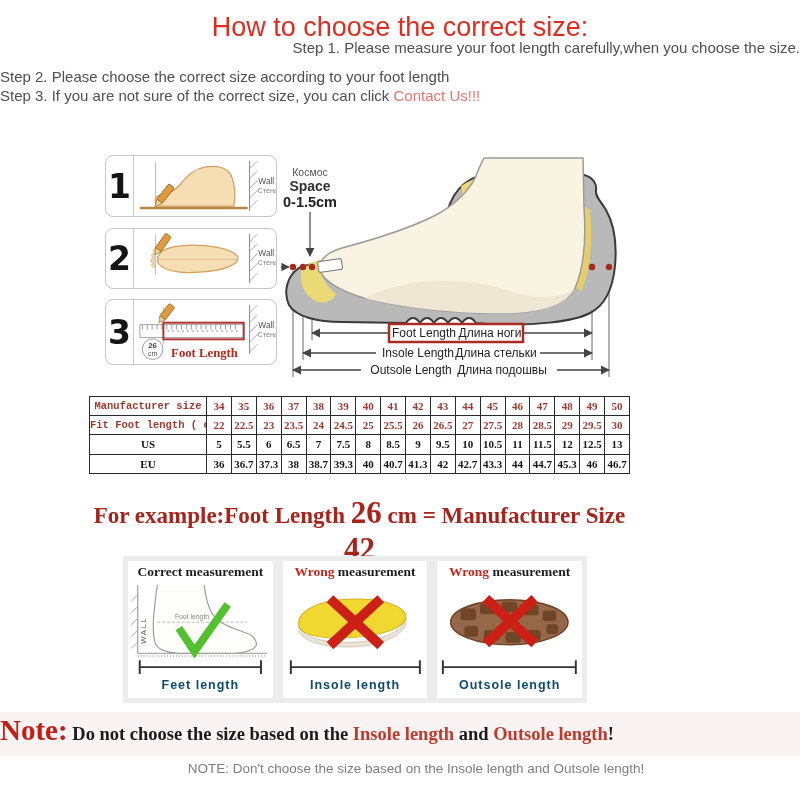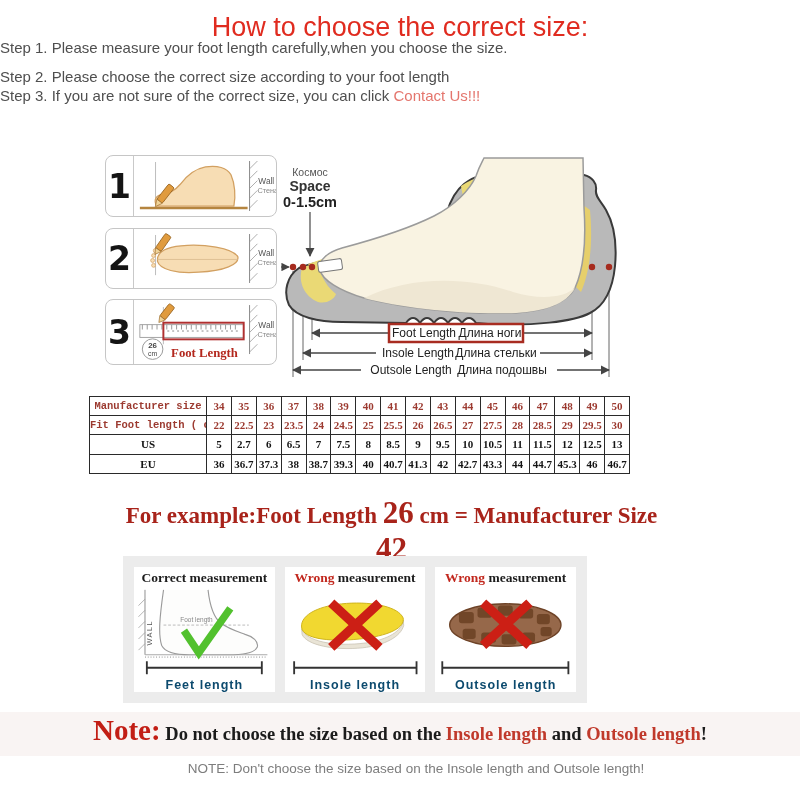--- a/index.html
+++ b/index.html
@@ -1,21 +1,21 @@
 <!DOCTYPE html>
 <html><head>
 <meta charset="utf-8">
 <style>
   html,body{margin:0;padding:0;background:#fff;}
   #page{position:relative;width:800px;height:800px;background:#fff;overflow:hidden;
         font-family:"Liberation Sans",sans-serif;}
   .abs{position:absolute;}
   
   .title{top:12px;left:0;width:800px;text-align:center;font-size:27px;color:#e02b1f;}
-  .step1{top:39px;left:0;width:800px;text-align:left;font-size:15px;color:#4f4f4f;}
+  .step1{top:39px;left:0;width:800px;text-align:right;font-size:15px;color:#4f4f4f;}
   .stepblock{top:68px;left:0;width:800px;text-align:left;font-size:15px;color:#4f4f4f;line-height:18.5px;}
   .accent{color:#cf342c;}
   .link{color:#e4756d;cursor:pointer;}
   
   .mpanel{left:105px;width:172px;border:1.5px solid #c6c6c6;border-radius:8px;display:flex;background:#fff;box-sizing:border-box;}
   .mp1{top:155px;height:62px;}
   .mp2{top:228px;height:61px;}
   .mp3{top:299px;height:66px;}
   .mnum{width:27px;border-right:1px solid #c9c9c9;display:flex;align-items:center;justify-content:center;
         font-family:"DejaVu Sans",sans-serif;font-weight:800;font-size:33px;color:#141414;}
@@ -27,33 +27,33 @@
   table.sizes{border-collapse:collapse;table-layout:fixed;width:541px;font-family:"Liberation Serif",serif;}
   table.sizes th,table.sizes td{border:1px solid #2a2a2a;height:18.2px;text-align:center;padding:0;
         font-size:11px;font-weight:bold;overflow:hidden;white-space:nowrap;}
   table.sizes th{width:116px;text-align:center;}
   tr.row-red th{font-family:"Liberation Mono",monospace;font-size:10.5px;color:#9c3a30;}
   tr.row-red td{color:#9c3a30;}
   tr.row-blk th{font-family:"Liberation Serif",serif;color:#141414;}
   tr.row-blk td{color:#141414;}
   
   .example{left:89px;top:495px;width:541px;text-align:center;font-family:"Liberation Serif",serif;
-        font-weight:bold;font-size:23px;color:#a8231a;margin-left:32px;}
+        font-weight:bold;font-size:23px;color:#a8231a;}
   .example .big{font-size:31px;}
   
   .guidebox{left:123px;top:556px;width:464px;height:147px;background:#ececec;box-sizing:border-box;
-        padding:11px;display:flex;gap:10px;}
+        padding:5px;display:flex;gap:10px;}
   .gpanel{flex:1;background:#fff;display:flex;flex-direction:column;align-items:center;padding-top:3px;}
   .gtitle{font-family:"Liberation Serif",serif;font-weight:bold;font-size:13.5px;color:#1c1c1c;height:19px;white-space:nowrap;}
   .wrong{color:#c2281e;margin-top:12px;}
   .gimg{width:100%;height:94px;}
   .gcap{font-weight:bold;font-size:12.5px;letter-spacing:1px;color:#0c4a6e;margin-top:1px;white-space:nowrap;}
   
   .noteband{left:0;top:712px;width:800px;height:44px;background:#f9f4f3;}
-  .note{left:0;top:714px;width:800px;text-align:center;font-family:"Liberation Serif",serif;color:#1b1b1b;}
+  .note{left:0;top:714px;width:800px;text-align:left;font-family:"Liberation Serif",serif;color:#1b1b1b;}
   .note .nlabel{font-size:29px;font-weight:bold;color:#c21e15;}
   .note .ntext{font-size:18.5px;font-weight:bold;}
   .note .nred{color:#c0392b;}
   
   .footer{left:32px;top:760px;width:768px;text-align:center;font-size:13.5px;color:#7d7d7d;line-height:17.5px;}
   svg text{font-family:"Liberation Sans",sans-serif;}
   svg .serif{font-family:"Liberation Serif",serif;}
 </style>
 </head>
 <body>
@@ -218,21 +218,21 @@
             <td>27.5</td>
             <td>28</td>
             <td>28.5</td>
             <td>29</td>
             <td>29.5</td>
             <td>30</td>
           </tr>
           <tr class="row-blk">
             <th>US</th>
             <td>5</td>
-            <td>2.7</td>
+            <td>5.5</td>
             <td>6</td>
             <td>6.5</td>
             <td>7</td>
             <td>7.5</td>
             <td>8</td>
             <td>8.5</td>
             <td>9</td>
             <td>9.5</td>
             <td>10</td>
             <td>10.5</td>

